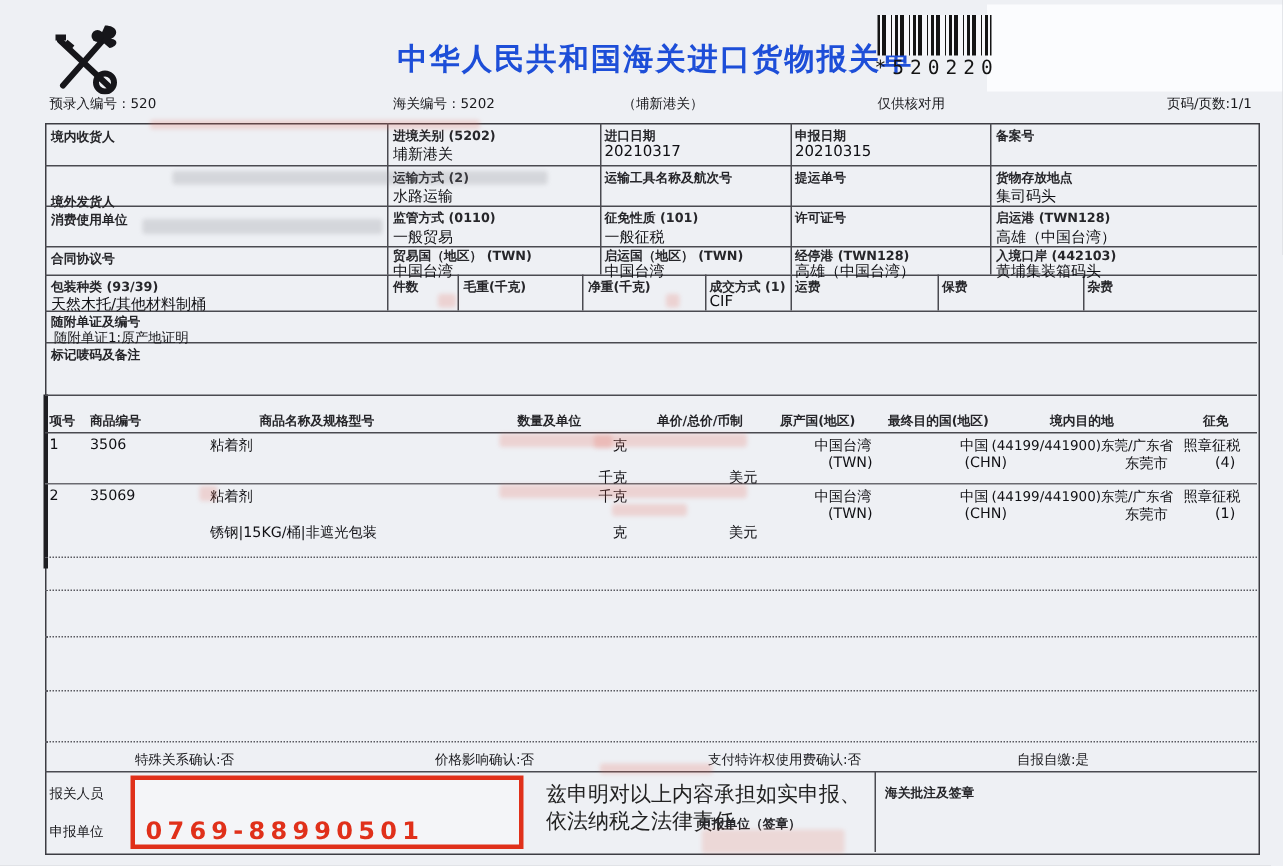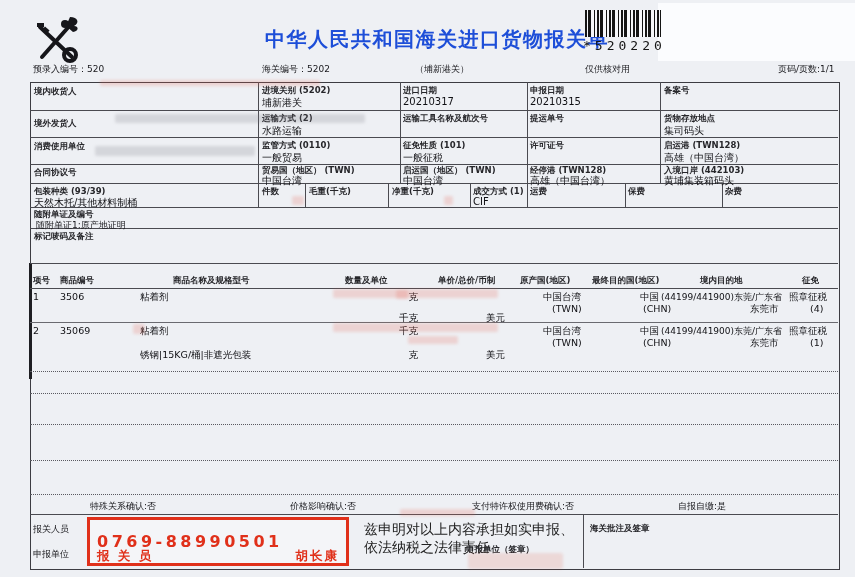--- a/index.html
+++ b/index.html
@@ -94,21 +94,21 @@
 
   <div class="abs lbl" style="left:34px;top:86px;">境内收货人</div>
   <div class="abs lbl" style="left:262px;top:85px;">进境关别 (5202)</div>
   <div class="abs val" style="left:262px;top:96px;">埔新港关</div>
   <div class="abs lbl" style="left:403px;top:85px;">进口日期</div>
   <div class="abs val" style="left:403px;top:96px;">20210317</div>
   <div class="abs lbl" style="left:530px;top:85px;">申报日期</div>
   <div class="abs val" style="left:530px;top:96px;">20210315</div>
   <div class="abs lbl" style="left:664px;top:85px;">备案号</div>
 
-  <div class="abs lbl" style="left:34px;top:118px;">境外发货人</div>
+  <div class="abs lbl" style="left:34px;top:129px;">境外发货人</div>
   <div class="abs lbl" style="left:262px;top:113px;">运输方式 (2)</div>
   <div class="abs val" style="left:262px;top:124px;">水路运输</div>
   <div class="abs lbl" style="left:403px;top:113px;">运输工具名称及航次号</div>
   <div class="abs lbl" style="left:530px;top:113px;">提运单号</div>
   <div class="abs lbl" style="left:664px;top:113px;">货物存放地点</div>
   <div class="abs val" style="left:664px;top:124px;">集司码头</div>
 
   <div class="abs lbl" style="left:34px;top:141px;">消费使用单位</div>
   <div class="abs lbl" style="left:262px;top:140px;">监管方式 (0110)</div>
   <div class="abs val" style="left:262px;top:151px;">一般贸易</div>
@@ -188,24 +188,20 @@
   <div class="abs sm" style="left:90px;top:500px;text-align:right;">特殊关系确认:否</div>
   <div class="abs sm" style="left:290px;top:500px;">价格影响确认:否</div>
   <div class="abs sm" style="left:472px;top:500px;">支付特许权使用费确认:否</div>
   <div class="abs sm" style="left:678px;top:500px;">自报自缴:是</div>
 
   <div class="abs sm" style="left:33px;top:523px;">报关人员</div>
   <div class="abs sm" style="left:33px;top:548px;">申报单位</div>
 
   <div id="stamp">
     <div class="stamp-l1">0769-88990501</div>
-    <div class="stamp-l2">
-      <span>报 关 员</span>
-      <span>胡长康</span>
-    </div>
   </div>
 
   <div class="abs" style="left:364px;top:521px;width:212px;font-size:14px;font-weight:400;color:#222;white-space:normal;">兹申明对以上内容承担如实申报、依法纳税之法律责任</div>
   <div class="abs lbl" style="left:466px;top:544px;">申报单位（签章）</div>
   <div class="abs lbl" style="left:590px;top:523px;">海关批注及签章</div>
 
   <div class="redact" style="left:100px;top:80px;width:220px;height:6px;"></div>
   <div class="redact-gray" style="left:115px;top:114px;width:250px;height:9px;"></div>
   <div class="redact-gray" style="left:95px;top:146px;width:160px;height:10px;"></div>
   <div class="redact" style="left:292px;top:196px;width:12px;height:9px;"></div>

